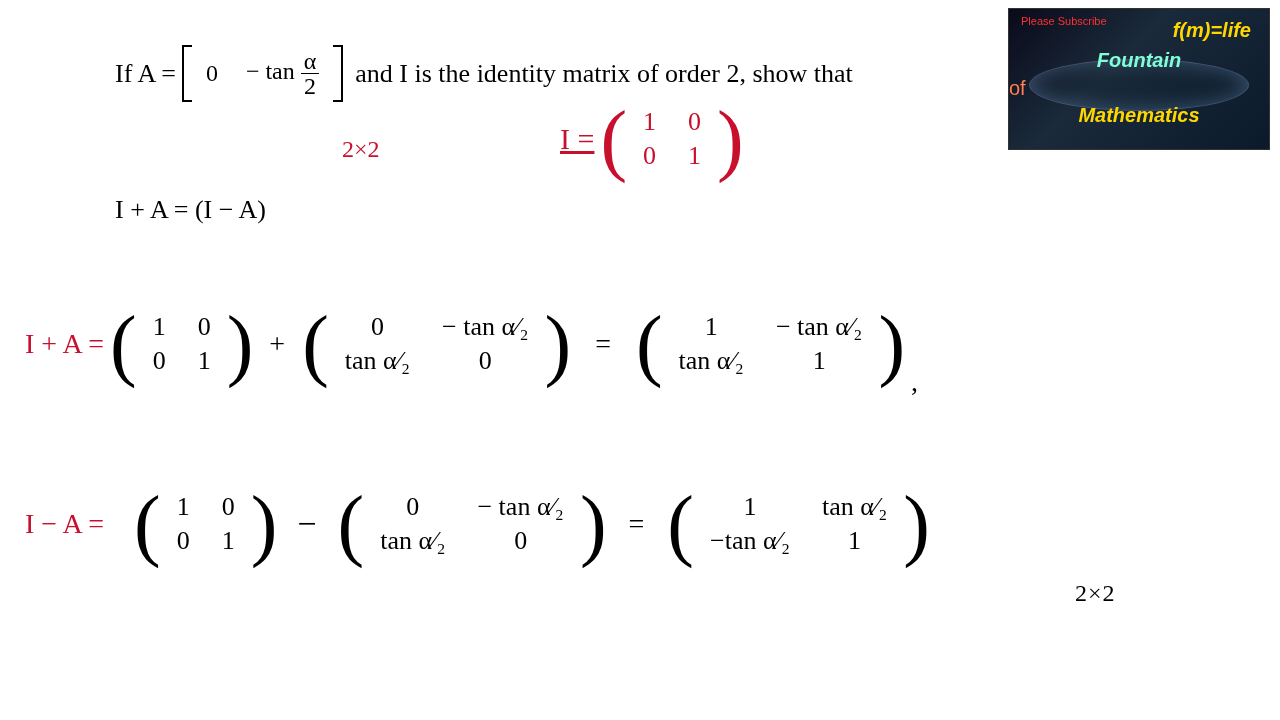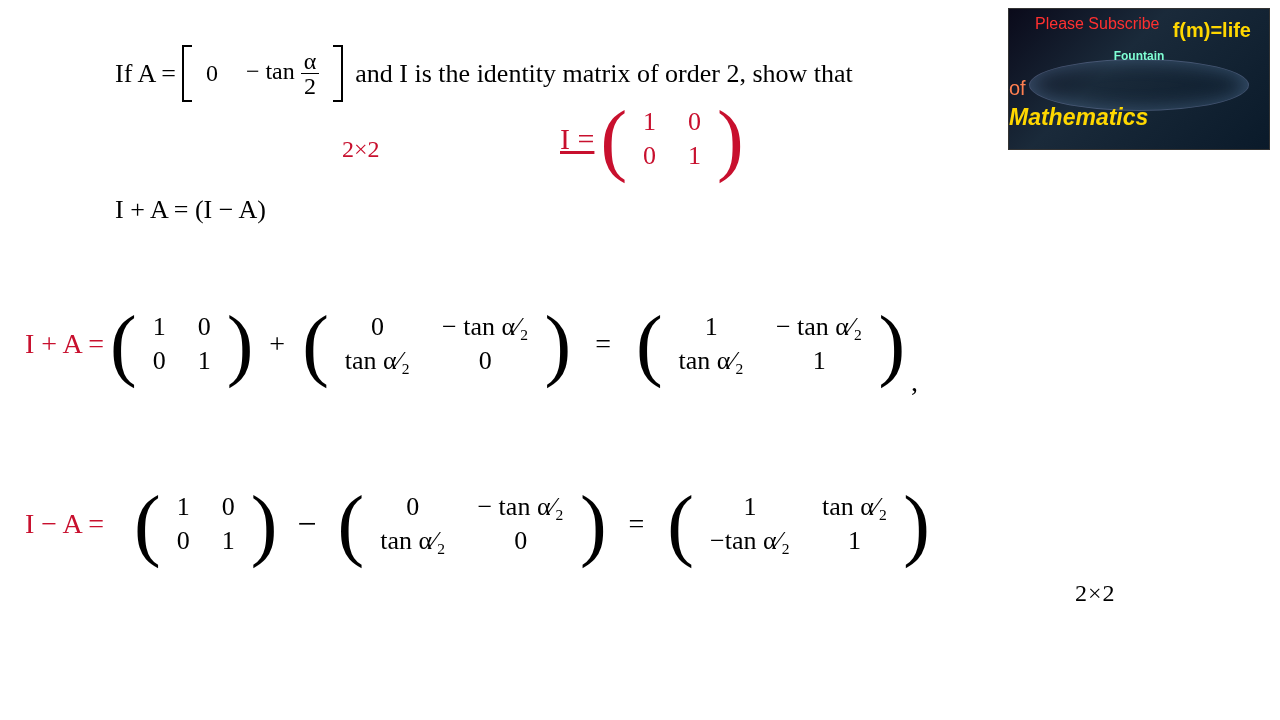--- a/index.html
+++ b/index.html
@@ -11,25 +11,25 @@
   .mat{display:inline-block;vertical-align:middle}
   .mat table{border-collapse:collapse}
   .mat td{padding:4px 14px;text-align:center;font-size:24px}
   .frac{display:inline-block;vertical-align:middle;text-align:center;line-height:1}
   .frac .num{display:block;border-bottom:1.5px solid #000;padding:0 3px}
   .frac .den{display:block;padding:0 3px}
   .paren{display:inline-flex;align-items:center}
   .paren .pl,.paren .pr{font-size:76px;font-weight:100;line-height:60px;font-family:"Times New Roman",serif}
   .handparen .pl,.handparen .pr{font-family:"Comic Sans MS",cursive;font-size:80px;line-height:60px;font-weight:normal}
   .logo{position:absolute;top:8px;right:10px;width:260px;height:140px;background:linear-gradient(135deg,#0a0a1a,#1a2a3a 40%,#0a1a2a);border:1px solid #333;color:#fff;font-family:Arial,sans-serif;overflow:hidden}
-  .logo .sub{position:absolute;top:6px;left:26px;color:#ff3030;font-size:16px}
-  .logo .t1{position:absolute;top:10px;right:18px;color:#ffd700;font-weight:bold;font-size:20px;}
-  .logo .t2{position:absolute;top:40px;left:0;right:0;text-align:center;color:#7fffd4;font-size:12px;font-weight:bold;}
+  .logo .sub{position:absolute;top:6px;left:12px;color:#ff3030;font-size:11px}
+  .logo .t1{position:absolute;top:10px;right:18px;color:#ffd700;font-weight:bold;font-size:20px;font-style:italic}
+  .logo .t2{position:absolute;top:40px;left:0;right:0;text-align:center;color:#7fffd4;font-size:20px;font-weight:bold;font-style:italic}
   .logo .t3{position:absolute;top:68px;left:0;right:0;text-align:left;color:#ff7f50;font-size:20px;}
-  .logo .t4{position:absolute;top:95px;left:0;right:0;text-align:left;color:#ffd700;font-size:23px;font-weight:bold;font-style:italic}
+  .logo .t4{position:absolute;top:95px;left:0;right:0;text-align:center;color:#ffd700;font-size:20px;font-weight:bold;font-style:italic}
   .logo .gal{position:absolute;top:50px;left:20px;right:20px;height:50px;border-radius:50%;border:1px solid rgba(180,200,255,0.3);box-shadow:0 0 20px rgba(150,200,255,0.3) inset}
   .sqbrk{display:inline-flex;align-items:center;vertical-align:middle}
   .sqbrk .bl,.sqbrk .br{width:8px;align-self:stretch;border-top:2px solid #000;border-bottom:2px solid #000}
   .sqbrk .bl{border-left:2px solid #000}
   .sqbrk .br{border-right:2px solid #000}
   .row{display:flex;align-items:center;gap:6px}
   .handmat td{font-family:"Comic Sans MS",cursive;font-size:26px;padding:2px 16px}
 </style>
 </head>
 <body>

